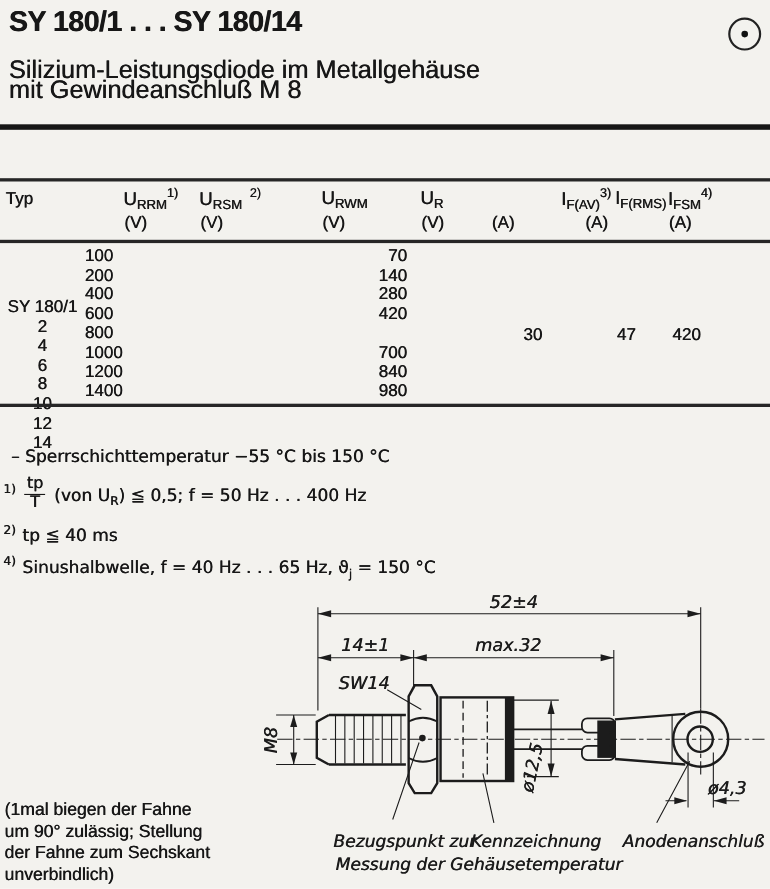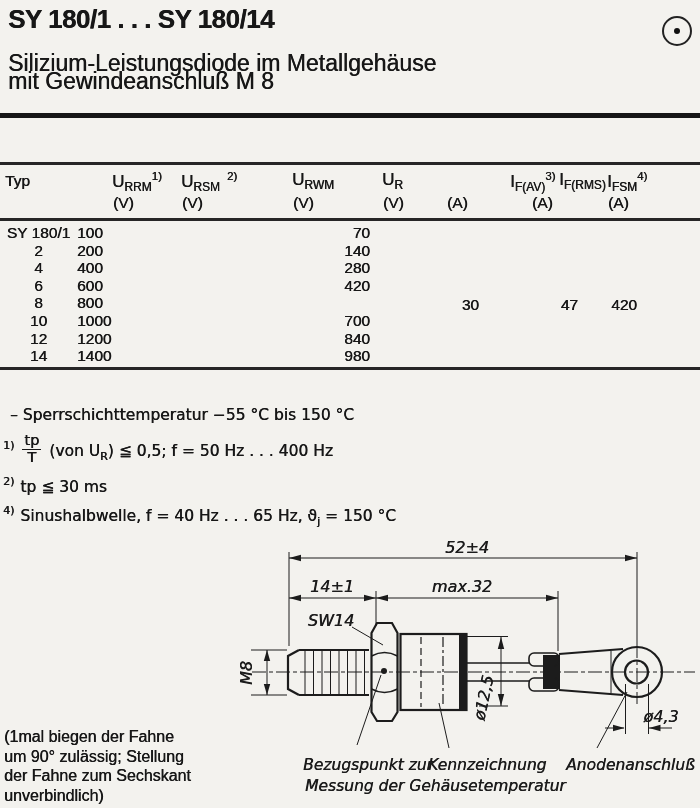--- a/index.html
+++ b/index.html
@@ -21,25 +21,25 @@
   .tbl{left:0; top:162px; width:600px; height:210px; font-size:15.5px;}
   .trule{position:absolute; left:0; width:700px; background:#262626;}
   .rt{top:0; height:3px;} .rm{top:56px; height:2.5px;} .rb{top:205px; height:3px;}
   .hcell{position:absolute; top:8px; font-size:17px;}
   .hcell sub{font-size:12px; vertical-align:-4px; letter-spacing:0;}
   .hcell .fsup{font-size:11.5px; vertical-align:7px;}
   .hcell .gap{margin-left:7px;}
   .hunit{position:absolute; top:32px; font-size:15.5px;}
   .rows{position:absolute; left:0; top:62px; width:700px;}
   .trow{display:flex; height:17.6px; line-height:17.6px;}
-  .c-typ{width:77px; text-align:center;}
+  .c-typ{width:77px; text-align:center;margin-top:47px;}
   .c-v1{width:116px; text-align:left;}
   .c-v2{width:177px; text-align:right;}
   .mval{position:absolute; top:134px; height:17.6px; line-height:17.6px; text-align:right;}
-  .m1{left:356px; width:123px;} .m2{left:493px; width:85px;} .m3{left:578px; width:59px;}
+  .m1{left:370px; width:123px;} .m2{left:493px; width:85px;} .m3{left:578px; width:59px;}
   
   .note{font-family:"DejaVu Sans", sans-serif; font-size:15.5px;}
   .note sub{font-size:11px; vertical-align:-4px;}
   .fnmark{font-size:11px; vertical-align:7px; margin-right:6px;}
   .frac{display:inline-block; text-align:center; vertical-align:middle; margin:0 8px 4px 2px; font-size:14.5px; line-height:1.05;}
   .frac .top{display:block; border-bottom:1.6px solid #171717; padding:0 2px 1px;}
   .frac .bot{display:block;}
   .n-temp{left:10px; top:406px;}
   .n1{left:3px; top:433px;}
   .n2{left:3px; top:475px;}
@@ -145,21 +145,21 @@
     <div class="trule rb"></div>
   </div>
 
   <div class="abs note n-temp">– Sperrschichttemperatur  −55 °C bis 150 °C</div>
 
   <div class="abs note n1">
     <span class="fnmark">1)</span><span class="frac"><span class="top">tp</span><span class="bot">T</span></span><span><span>(von U</span><sub>R</sub><span>) ≦ 0,5;  f = 50 Hz . . . 400 Hz</span></span>
   </div>
 
   <div class="abs note n2">
-    <span class="fnmark">2)</span><span>tp ≦ 30 ms</span>
+    <span class="fnmark">2)</span><span>tp ≦ 40 ms</span>
   </div>
 
 
   <div class="abs note n4">
     <span class="fnmark">4)</span><span><span>Sinushalbwelle, f = 40 Hz . . . 65 Hz,  ϑ</span><sub>j</sub><span> = 150 °C</span></span>
   </div>
 
   <div class="abs sidenote">
     <div>(1mal biegen der Fahne</div>
     <div>um 90° zulässig; Stellung</div>

